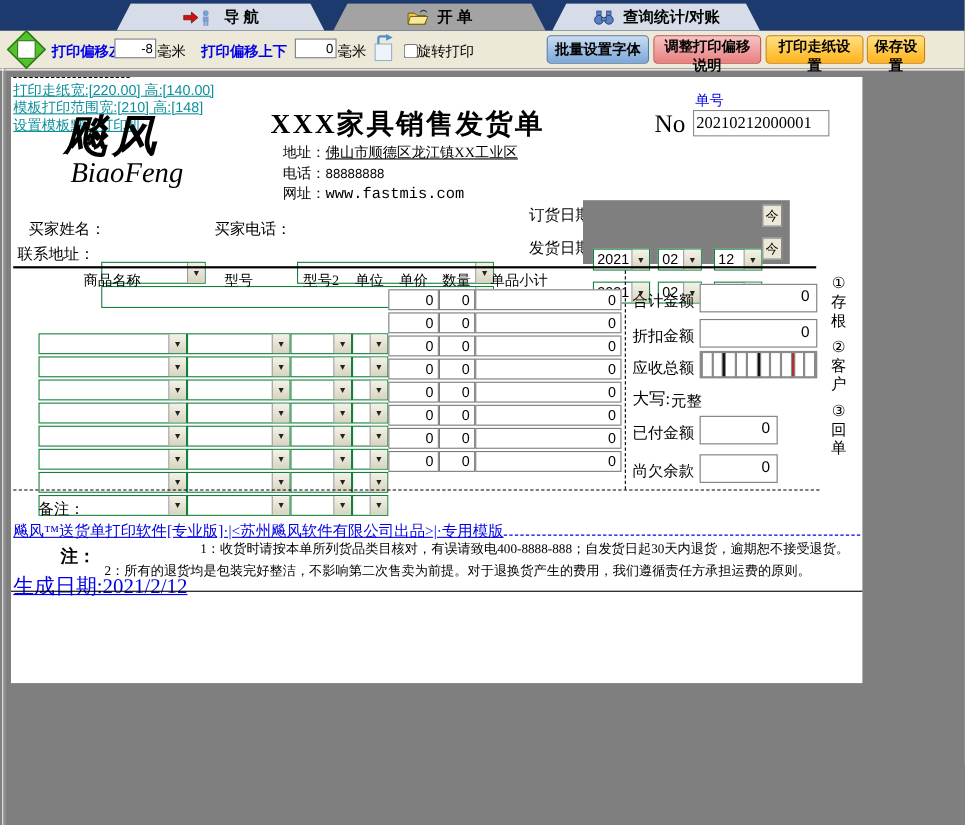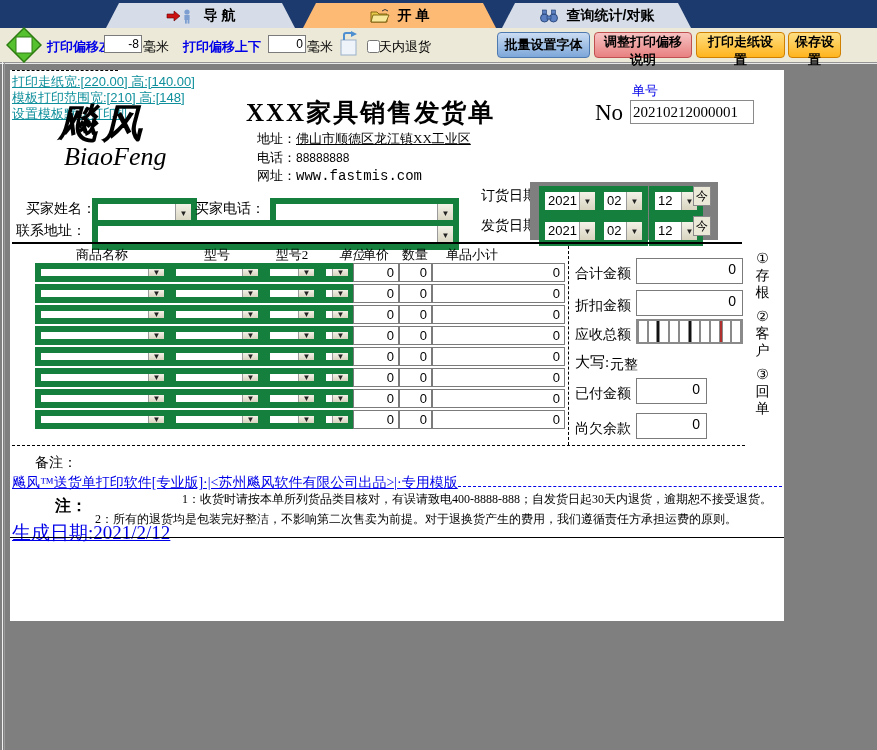--- a/index.html
+++ b/index.html
@@ -4,21 +4,21 @@
 <style>
   html,body{margin:0;padding:0;}
   body{background:#7f7f7f;font-family:"Liberation Sans",sans-serif;}
   #app{position:relative;width:877px;height:750px;background:#7f7f7f;overflow:hidden;}
 
   
   #tabbar{position:absolute;left:0;top:0;width:877px;height:28px;background:#1c3a6d;}
   .tab{position:absolute;top:3px;height:25px;display:flex;align-items:center;justify-content:center;gap:8px;
        clip-path:polygon(13px 0,calc(100% - 13px) 0,100% 100%,0 100%);
        background:#d6dde8;font-size:14px;font-weight:bold;color:#000;cursor:pointer;}
-  .tab.active{background:#fdba74;}
+  .tab.active{background:#a3a3a3;}
   .tab svg{flex:0 0 auto;}
 
   
   #toolbar{position:absolute;left:0;top:28px;width:877px;height:34px;background:#ece9d8;border-bottom:2px groove #e8e8e8;}
   .tb-label{position:absolute;top:10px;font-size:13px;font-weight:600;color:#0000e8;white-space:nowrap;}
   .tb-unit{position:absolute;top:10px;font-size:13px;color:#000;white-space:nowrap;}
   .tb-input{position:absolute;top:7px;width:32px;height:16px;border:1px solid #7b7b7b;background:#fff;
             font-size:12px;text-align:right;padding:0 2px;font-family:"Liberation Sans",sans-serif;}
   .btn{position:absolute;top:4px;height:26px;border-radius:4px;font:bold 13px "Liberation Sans",sans-serif;
        padding:0 6px;cursor:pointer;color:#000;}
@@ -31,21 +31,21 @@
   .edge2{position:absolute;left:4px;top:62px;width:1px;height:688px;background:#9a9a9a;}
 
   
   #doc{position:absolute;left:10px;top:70px;width:774px;height:551px;background:#fff;
        font-family:"Liberation Serif",serif;color:#000;}
   .abs{position:absolute;white-space:nowrap;}
   .link{color:#0e8f9b;text-decoration:underline;font-size:13px;font-family:"Liberation Sans",sans-serif;cursor:pointer;}
   .bluetxt{color:#0000e8;}
 
   
-  .combo{position:absolute;height:18px;background:#fff;border:6px solid #15803d;display:flex;align-items:stretch;cursor:pointer;}
+  .combo{position:absolute;height:18px;background:#fff;border:1px solid #15803d;display:flex;align-items:stretch;cursor:pointer;margin-top:40px;}
   .combo .cval{flex:1;font-size:13px;padding:1px 3px;overflow:hidden;font-family:"Liberation Sans",sans-serif;}
   .combo .arr{flex:0 0 15px;background:linear-gradient(#f4f2e8,#d8d4c0);border-left:1px solid #9a9a9a;
               display:flex;align-items:center;justify-content:center;font-size:8px;color:#222;}
 
   
   #datepanel{position:absolute;left:520px;top:112px;width:188px;height:58px;background:#7f7f7f;}
 
   
   #items{position:absolute;left:0;top:193px;width:774px;height:168px;}
   .cell{position:absolute;height:19px;box-sizing:border-box;}
@@ -122,21 +122,21 @@
     <span class="tb-unit" style="left:143px;">毫米</span>
     <span class="tb-label" style="left:183px;">打印偏移上下</span>
     <input class="tb-input" style="left: 268px;" value="0">
     <span class="tb-unit" style="left:307px;">毫米</span>
     <svg width="24" height="26" viewBox="0 0 24 26" style="position:absolute;left:338px;top:3px;">
       <rect x="3" y="9" width="15" height="15" fill="#eef4fa" stroke="#9ab0c8" stroke-width="1"></rect>
       <path d="M6 9 L6 4 Q6 2 8 2 L14 2" fill="none" stroke="#4d8fd0" stroke-width="2"></path>
       <polygon points="13,0 19,3 13,6" fill="#4d8fd0"></polygon>
     </svg>
     <input type="checkbox" style="position: absolute; left: 363px; top: 9px; width: 13px; height: 13px;">
-    <span class="tb-unit" style="left:379px;">天内退货</span>
+    <span class="tb-unit" style="left:379px;">旋转打印</span>
     <button class="btn btn-blue" style="left:497px;width:93px;">批量设置字体</button>
     <button class="btn btn-red" style="left:594px;width:98px;">调整打印偏移说明</button>
     <button class="btn btn-orange" style="left:696px;width:89px;">打印走纸设置</button>
     <button class="btn btn-orange" style="left:788px;width:53px;">保存设置</button>
   </div>
 
   <div class="edge1"></div>
   <div class="edge2"></div>
 
   <div id="doc">
@@ -207,21 +207,21 @@
         <span class="cval"></span>
         <span class="arr">▼</span>
       </div>
 
     <div class="solidh" style="left:2px;top:172px;width:730px;height:2px;"></div>
 
     <div id="headers">
         <span class="hdr" style="left: 92px;">商品名称</span>
         <span class="hdr" style="left: 207px;">型号</span>
         <span class="hdr" style="left: 282px;">型号2</span>
-        <span class="hdr" style="left: 342px; font-style: italic;">单位</span>
+        <span class="hdr" style="left: 326px;">单位</span>
         <span class="hdr" style="left: 366px;">单价</span>
         <span class="hdr" style="left: 405px;">数量</span>
         <span class="hdr" style="left: 462px;">单品小计</span>
       </div>
     <div id="items">
         <div class="cell combo" style="left: 25px; top: 0px; width: 135px; position: absolute;">
           <span class="cval"></span>
           <span class="arr">▼</span>
         </div>
         <div class="cell combo" style="left: 160px; top: 0px; width: 94px; position: absolute;">

